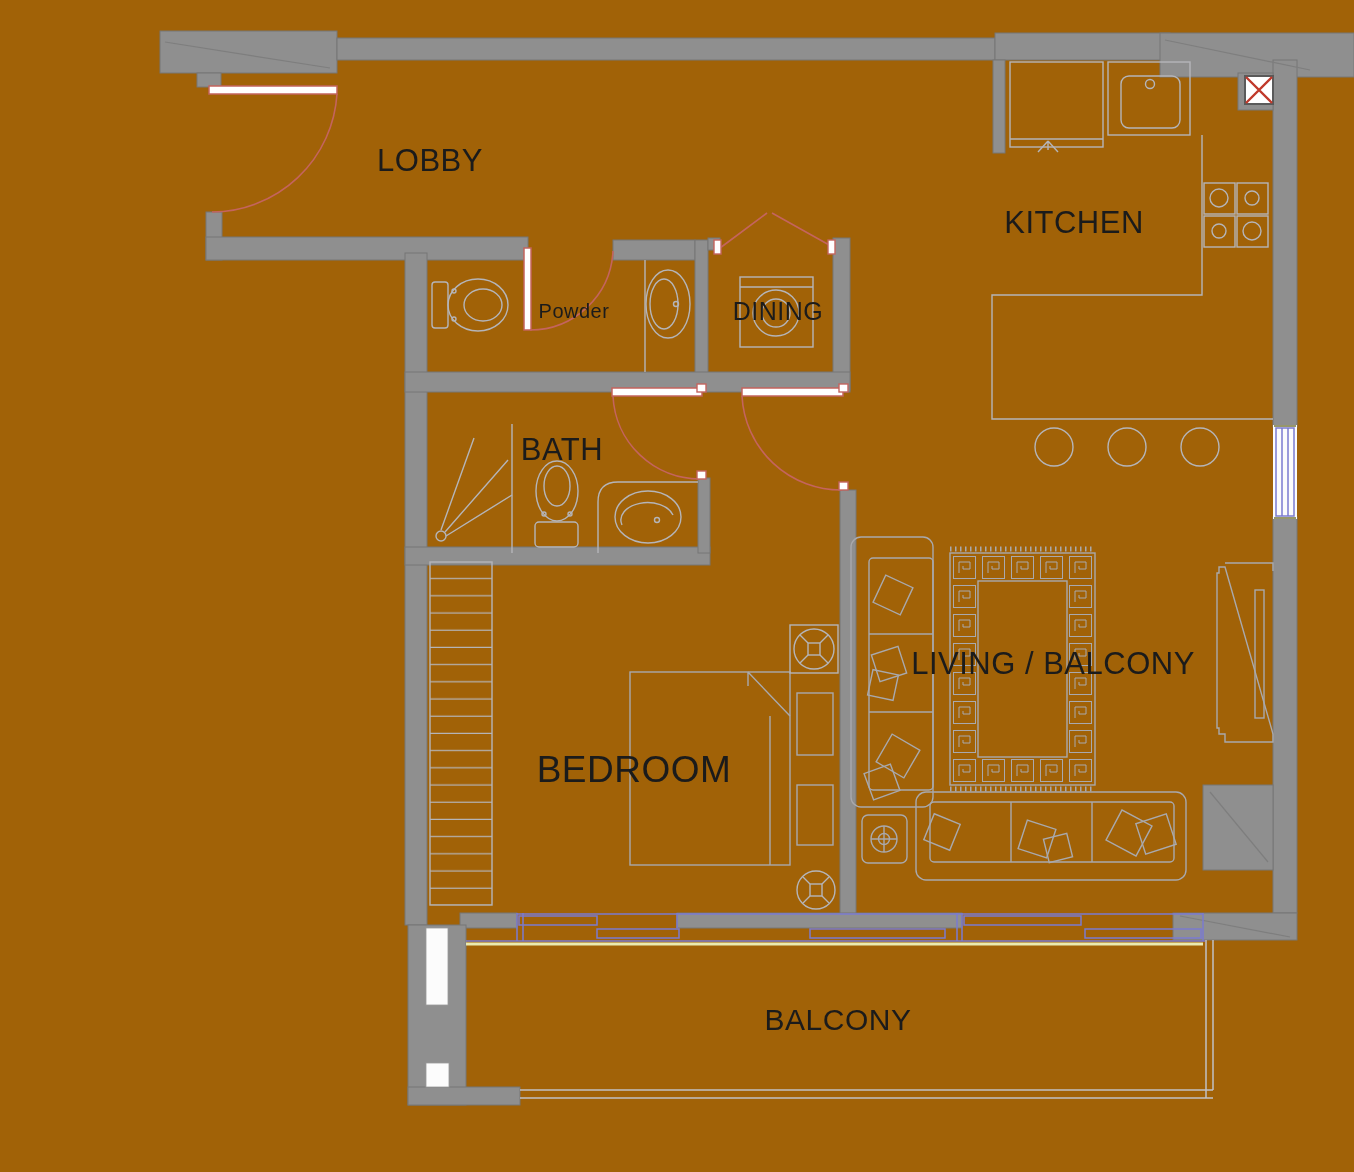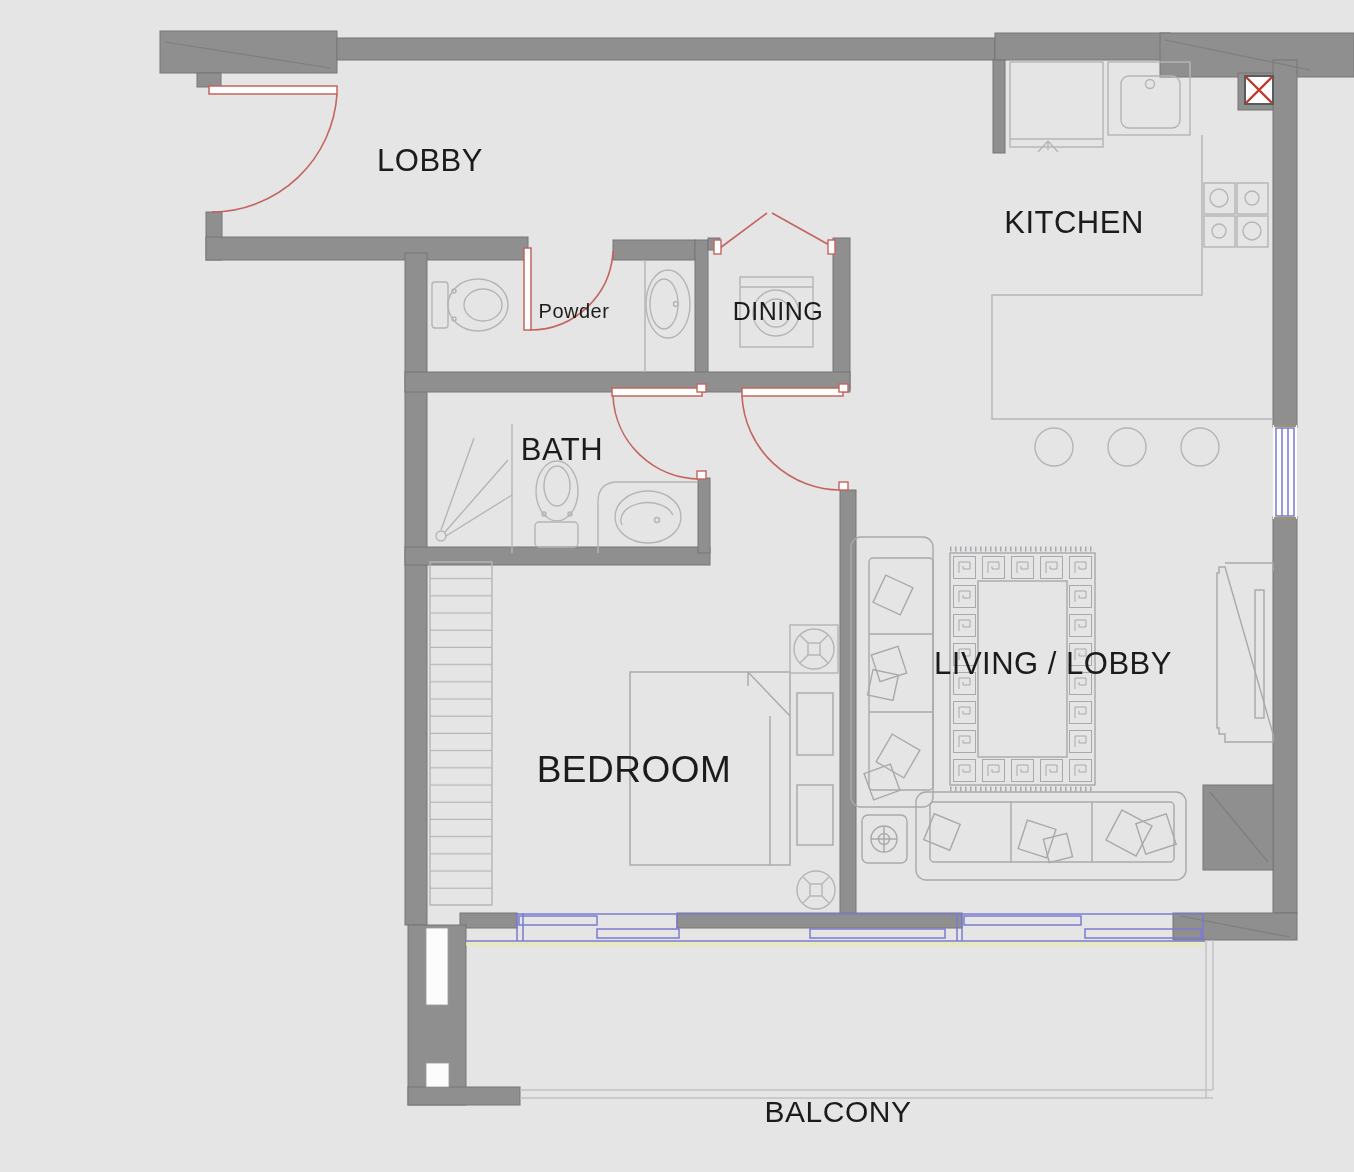--- a/index.html
+++ b/index.html
@@ -1,16 +1,16 @@
 <!DOCTYPE html>
 <html><head>
 <meta charset="utf-8">
 <style>
   html,body{margin:0;padding:0;background:#ffffff;}
-  .plan{position:relative;width:1354px;height:1172px;background:#e5e5e5;overflow:hidden;
+  .plan{position:relative;width:1354px;height:1172px;background:#a16207;overflow:hidden;
         font-family:"Liberation Sans", sans-serif;}
   .plan svg{position:absolute;left:0;top:0;}
   .wall{fill:#8f8f8f;stroke:#767676;stroke-width:1;}
   .wallline{stroke:#7e7e7e;stroke-width:1.2;fill:none;}
   .cutout{fill:#fcfcfc;stroke:#9a9a9a;stroke-width:0.8;}
   .fix{fill:none;stroke:#b5b5b9;stroke-width:1.4;}
   .furn{fill:none;stroke:#a9a9ad;stroke-width:1.4;}
   .door{fill:none;stroke:#c4645e;stroke-width:1.6;}
   .doorleaf{fill:#ffffff;stroke:#c4645e;stroke-width:1.5;}
   .jamb{fill:#ffffff;stroke:#c4645e;stroke-width:1.4;}
@@ -263,15 +263,15 @@
     <line class="rail" x1="1213" y1="940" x2="1213" y2="1090"></line>
   </g>
 </svg>
 
   <div class="label" style="left:430px;top:160px;font-size:31px">LOBBY</div>
   <div class="label" style="left:1074px;top:222px;font-size:31px">KITCHEN</div>
   <div class="label" style="left:574px;top:311px;font-size:20px">Powder</div>
   <div class="label" style="left:778px;top:311px;font-size:25px">DINING</div>
   <div class="label" style="left:562px;top:449px;font-size:31px">BATH</div>
   <div class="label" style="left:634px;top:769px;font-size:37px">BEDROOM</div>
-  <div class="label" style="left:1053px;top:663px;font-size:31px">LIVING / LOBBY</div>
-  <div class="label" style="left:838px;top:1112px;font-size:30px">BALCONY</div>
+  <div class="label" style="left:1053px;top:663px;font-size:31px">LIVING / BALCONY</div>
+  <div class="label" style="left:838px;top:1020px;font-size:30px">BALCONY</div>
 </div>
 
 </body></html>

